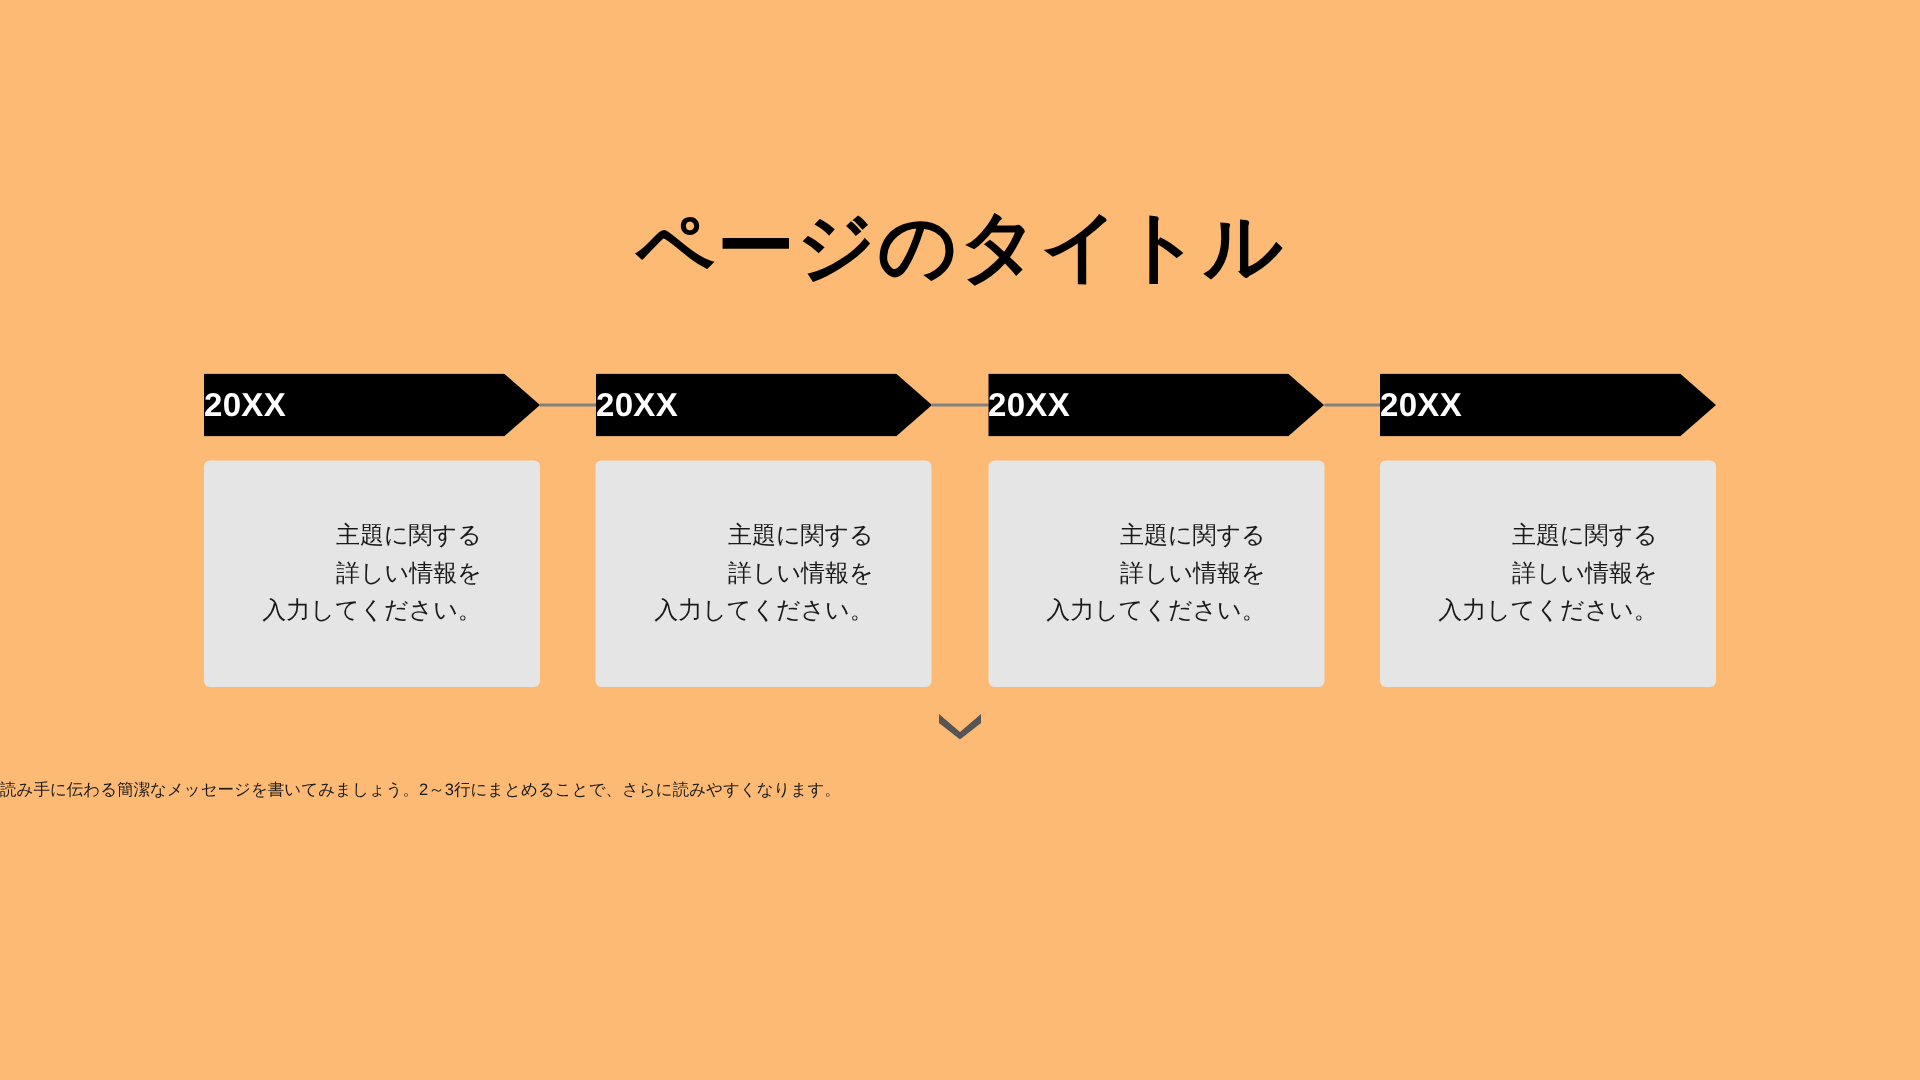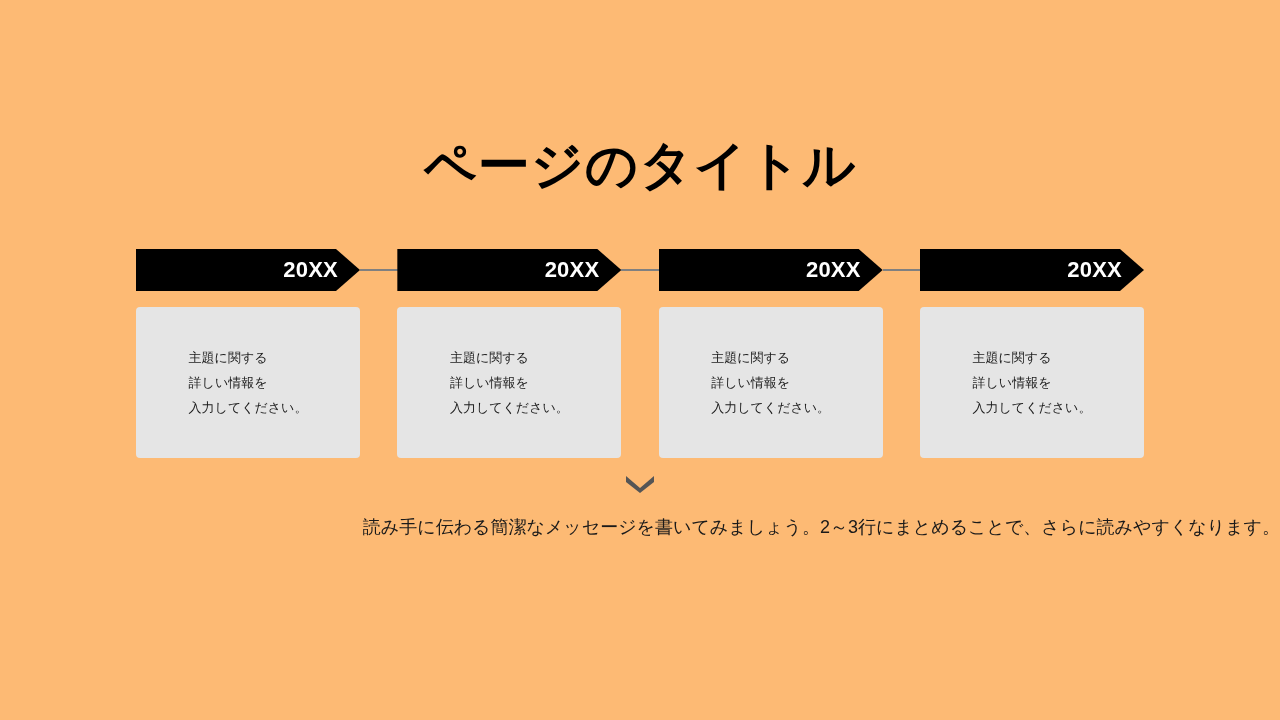--- a/index.html
+++ b/index.html
@@ -80,21 +80,21 @@
     position: absolute;
     left: 0;
     top: 0;
     width: 224px;
     height: 42px;
     background: #000000;
     -webkit-clip-path: polygon(0 0, 200px 0, 224px 50%, 200px 100%, 0 100%);
     clip-path: polygon(0 0, 200px 0, 224px 50%, 200px 100%, 0 100%);
     display: flex;
     align-items: center;
-    justify-content: flex-end;
+    justify-content: flex-start;
     box-sizing: border-box;
     padding-right: 22px;
     z-index: 2;
   }
 
   .chevron-label {
     color: #ffffff;
     font-size: 22px;
     font-weight: 700;
     letter-spacing: 0.01em;
@@ -107,22 +107,22 @@
     height: 151px;
     background: #e5e5e5;
     border-radius: 4px;
     display: flex;
     align-items: center;
     justify-content: center;
     box-sizing: border-box;
   }
 
   .card-text {
-    text-align: left;
-    font-size: 13px;
+    text-align: right;
+    font-size: 16px;
     line-height: 25px;
     color: #1a1a1a;
     white-space: pre-line;
   }
 
   
   .down-chevron {
     position: absolute;
     left: 0;
     top: 473px;
@@ -133,22 +133,22 @@
   .down-chevron svg {
     display: inline-block;
   }
 
   
   .footer-text {
     position: absolute;
     left: 0;
     top: 514px;
     width: 1280px;
-    text-align: right;
-    font-size: 18px;
+    text-align: left;
+    font-size: 11px;
     line-height: 27px;
     color: #1a1a1a;
   }
   .footer-line {
     display: block;
     white-space: nowrap;
   }
 </style>
 </head>
 <body>

